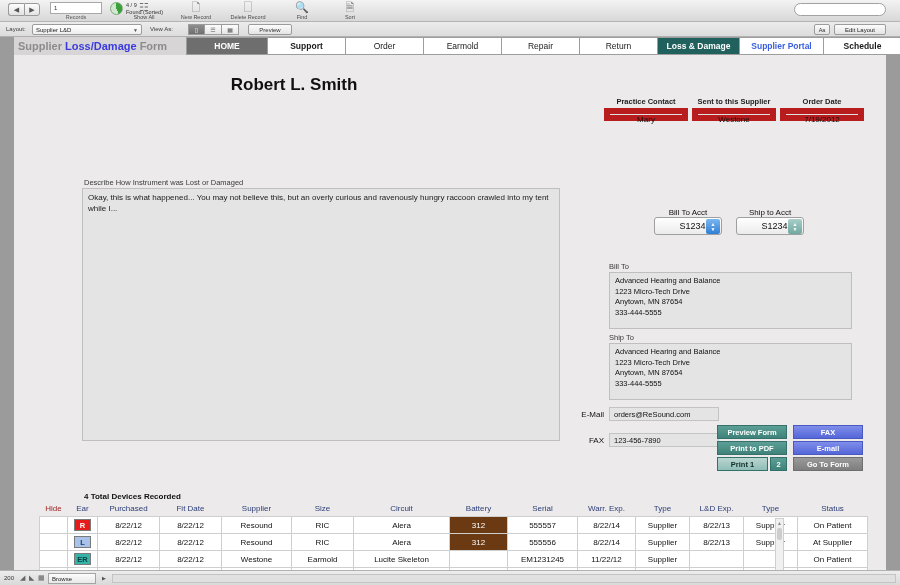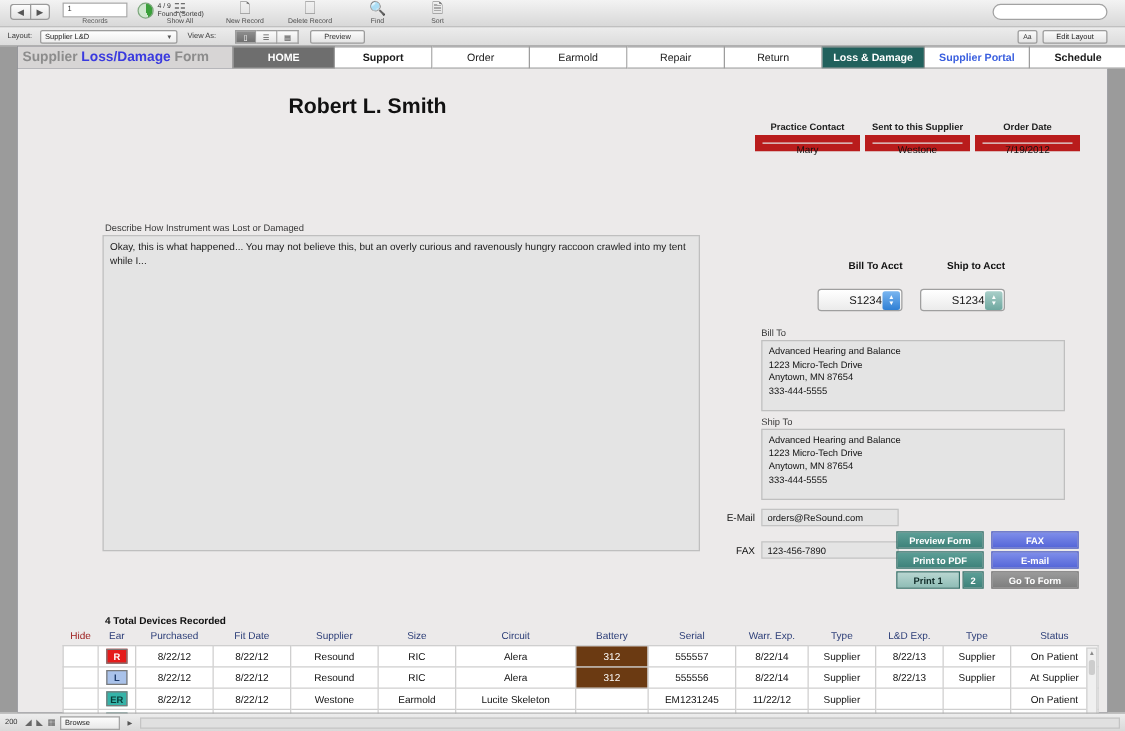--- a/index.html
+++ b/index.html
@@ -108,21 +108,21 @@
     font-size: 6px; color: #222; text-align: center; line-height: 10px;
   }
 
   
   .winbody {
     position: absolute; left: 0; top: 37px; width: 900px; height: 533px;
     background: #9b9b9b;
   }
   .sheet {
     position: absolute; left: 14px; top: 0px; width: 872px; height: 533px;
-    background: #0f172a;
+    background: #a16207;
   }
 
   
   .tabrow {
     position: absolute; left: 0; top: 0; width: 872px; height: 18px;
     background: #d7d5d5;
   }
   .formtitle {
     position: absolute; left: 4px; top: 3px;
     font-size: 11px; color: #8c8c8c; font-weight: bold;
@@ -171,21 +171,21 @@
     position: absolute; left: 70px; top: 123px; font-size: 7.5px; color: #3a3a3a;
   }
   .desc-box {
     position: absolute; left: 68px; top: 133px; width: 478px; height: 253px;
     background: #e4e4e4; border: 1px solid #bfbfbf;
     font-size: 8px; color: #1a1a1a; padding: 3px 5px; line-height: 11px;
   }
 
   
   .acctwrap { position: absolute; left: 640px; top: 153px; display: flex; gap: 14px; }
-  .acct .cap { font-size: 8px; font-weight: bold; color: #111; text-align: right; margin-bottom: 14px; }
+  .acct .cap { font-size: 8px; font-weight: normal; color: #111; text-align: center; margin-bottom: 0; }
   .acct .ddl {
     position: relative; width: 68px; height: 18px;
     background: linear-gradient(#ffffff, #ebebeb);
     border: 1px solid #9f9f9f; border-radius: 3px;
     font-size: 9px; color: #111; line-height: 17px; padding-left: 9px; text-align: center;
   }
   .stepper {
     position: absolute; right: 1px; top: 1px; width: 14px; height: 15px;
     border-radius: 2px; display: flex; flex-direction: column;
     align-items: center; justify-content: center; color: #fff; font-size: 5px; line-height: 5px;
@@ -231,21 +231,21 @@
   .note {
     position: absolute; left: 66px; top: 411px;
     font-size: 11.5px; font-weight: bold; color: #155116;
   }
   .subnote {
     position: absolute; left: 70px; top: 437px;
     font-size: 8px; font-weight: bold; color: #111;
   }
 
   
-  .tbl { position: absolute; left: 36px; top: 448px; width: 828px; }
+  .tbl { position: absolute; left: 25px; top: 448px; width: 745px; }
   .tbl table { border-collapse: collapse; width: 828px; table-layout: fixed; }
   .tbl th {
     font-size: 8px; font-weight: normal; color: #2b3d77;
     padding: 1px 0 3px; text-align: center; background: #eceaea; border: none;
   }
   .tbl th.hide-h { color: #9d2020; }
   .tbl td {
     height: 17px; font-size: 8px; color: #111; text-align: center;
     background: #ffffff; border: 1px solid #cfcfcf; border-top: none;
   }

